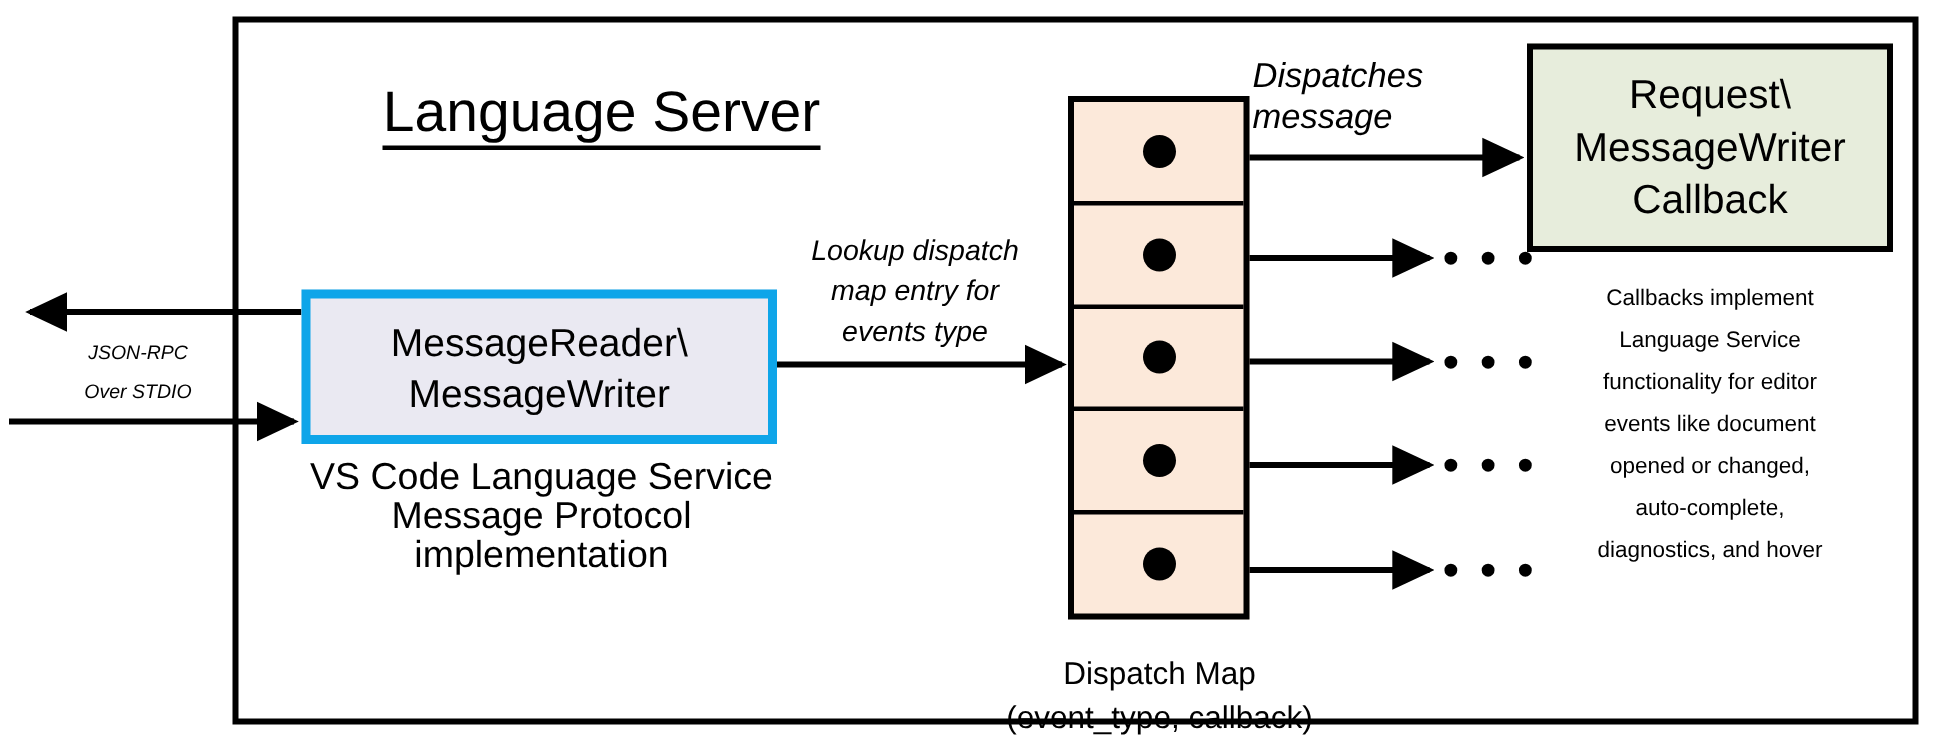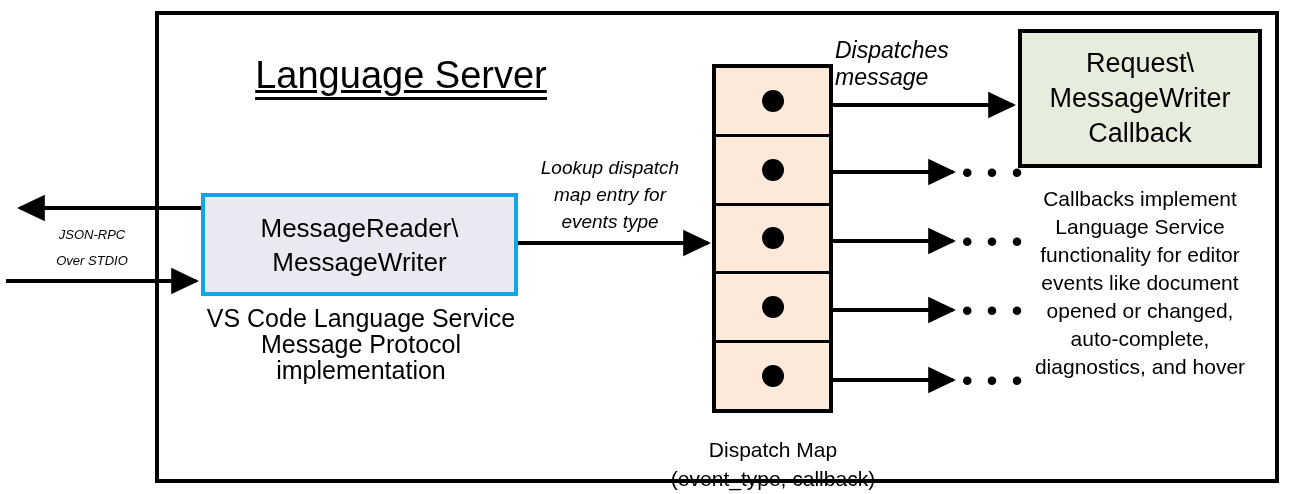--- a/index.html
+++ b/index.html
@@ -33,35 +33,34 @@
 
   #server-title {
     left: 236px;
     top: 52px;
     width: 330px;
     text-align: center;
     font-size: 38px;
     line-height: 46px;
     letter-spacing: 0px;
     white-space: nowrap;
-    text-decoration: underline;
   }
   #server-title .ul {
     border-bottom: 3px solid #000;
     padding-bottom: 1px;
   }
 
   
   #msg-box {
     left: 201px;
     top: 193px;
     width: 317px;
     height: 103px;
     background: #eae9f2;
-    border: 4px solid #0ea5e9;
+    border: 6px solid #0ea5e9;
     box-sizing: border-box;
     display: flex;
     align-items: center;
     justify-content: center;
   }
   #msg-box .label {
     font-size: 26px;
     line-height: 34px;
     text-align: center;
     white-space: pre-line;
@@ -171,21 +170,21 @@
     line-height: 35px;
     text-align: center;
     white-space: pre-line;
   }
 
   #callback-caption {
     left: 1000px;
     top: 185px;
     width: 280px;
     text-align: center;
-    font-size: 21px;
+    font-size: 15px;
     line-height: 28px;
     white-space: pre-line;
   }
 
   
   .ellipsis {
     font-size: 30px;
     line-height: 1;
     letter-spacing: 3px;
     font-weight: bold;

